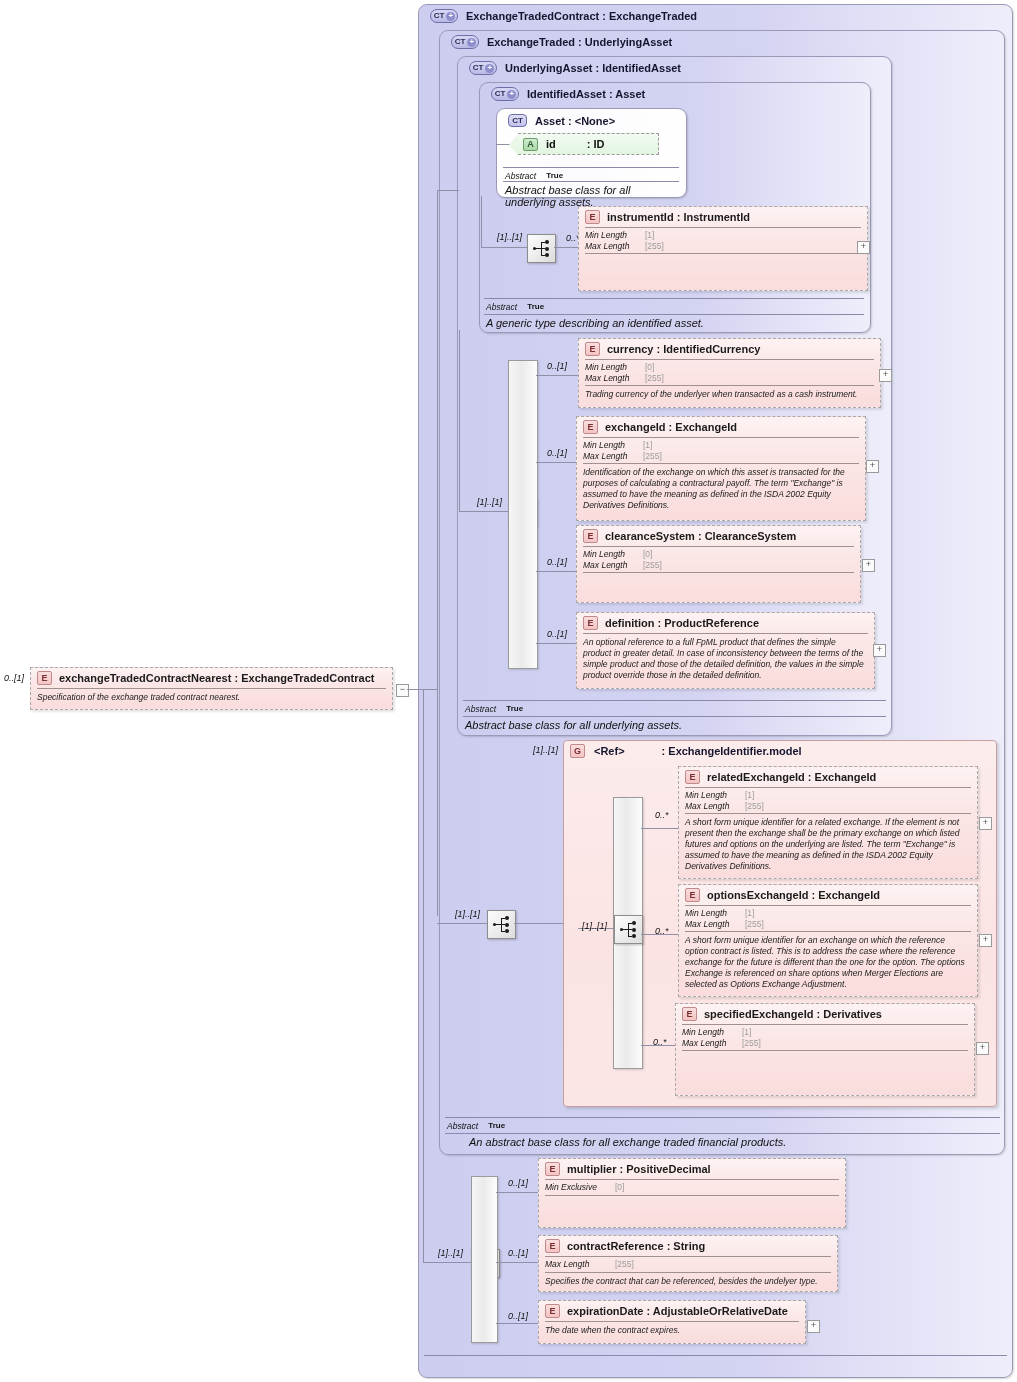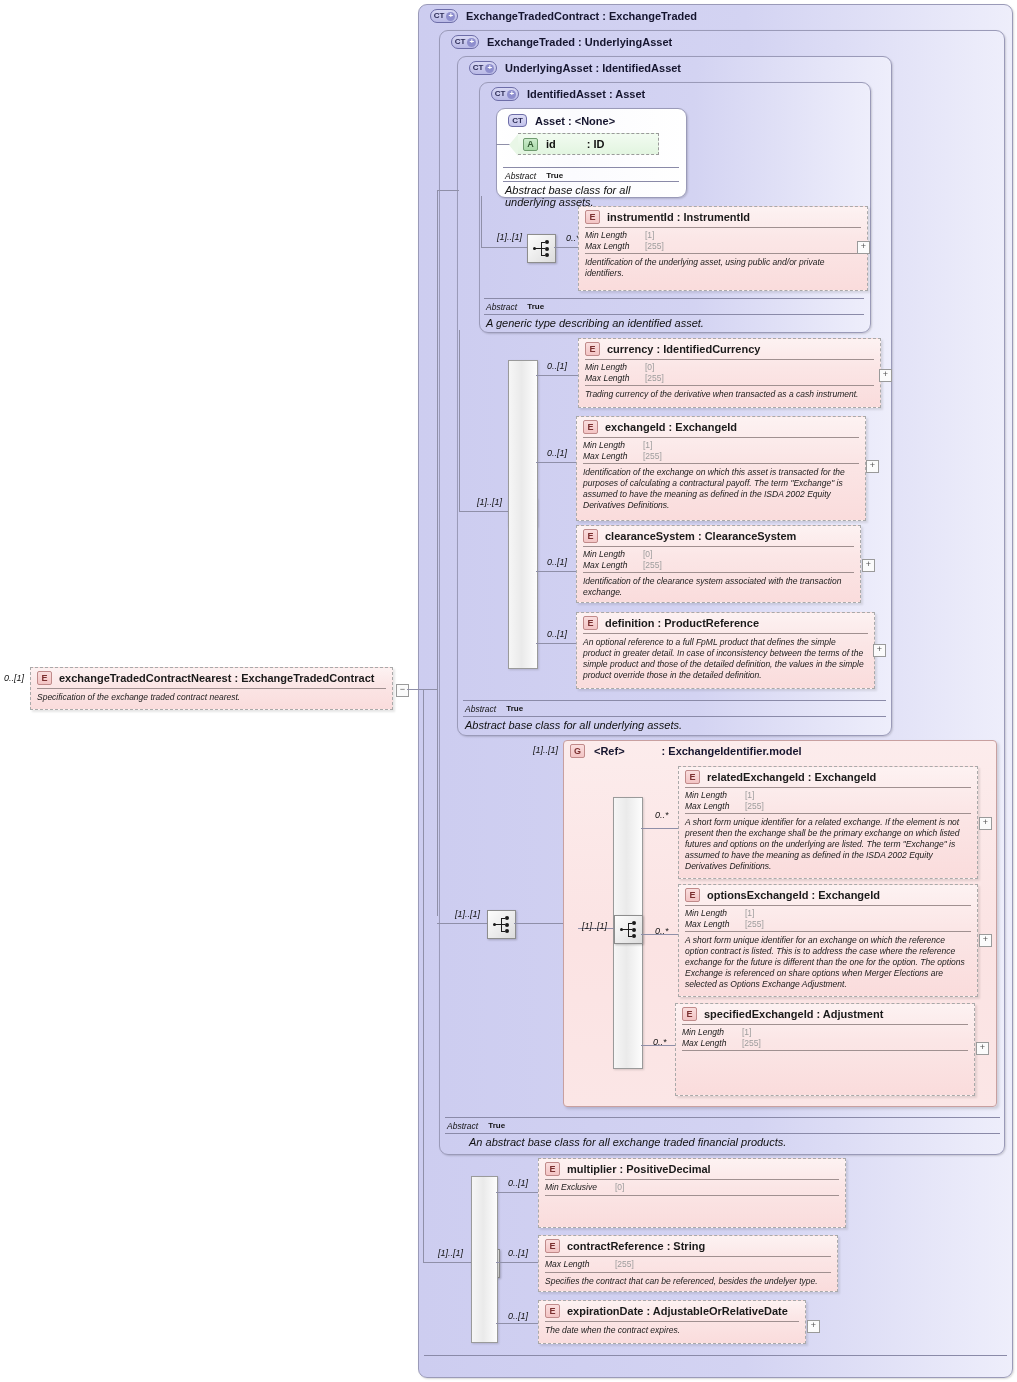--- a/index.html
+++ b/index.html
@@ -230,21 +230,20 @@
       <div class="facet-row">
           <span class="facet-name">Min Length</span>
           <span class="facet-val">[1]</span>
         </div>
       <div class="facet-row">
           <span class="facet-name">Max Length</span>
           <span class="facet-val">[255]</span>
         </div>
     </div>
     <div class="rule"></div>
-    <div class="doc">Identification of the underlying asset, using public and/or private identifiers.</div>
   </div>
   <div class="exp" style="left:857px;top:241px;">+</div>
 
   <div class="abs ln lnv" style="left:459px;top:330px;height:182px;"></div>
   <div class="abs ln lnh" style="left:459px;top:511px;width:49px;"></div>
   <div class="card" style="left:477px;top:497px;">[1]..[1]</div>
   <div class="seq" style="left:508px;top:498px;">
      <i class="d0"></i>
       <span class="bh"></span>
       <span class="bv"></span>
@@ -270,21 +269,21 @@
       <div class="facet-row">
           <span class="facet-name">Min Length</span>
           <span class="facet-val">[0]</span>
         </div>
       <div class="facet-row">
           <span class="facet-name">Max Length</span>
           <span class="facet-val">[255]</span>
         </div>
     </div>
     <div class="rule"></div>
-    <div class="doc">Trading currency of the derivative when transacted as a cash instrument.</div>
+    <div class="doc">Trading currency of the underlyer when transacted as a cash instrument.</div>
   </div>
   <div class="exp" style="left:879px;top:369px;">+</div>
 
   <div class="abs ln lnh" style="left:536px;top:462px;width:40px;"></div>
   <div class="card" style="left:547px;top:448px;">0..[1]</div>
   <div class="abs ebox" style="left:576px;top:416px;width:290px;height:105px;">
     <div class="hdr">
       <span class="badge badge-e">E</span>
       <span>exchangeId : ExchangeId</span>
     </div>
@@ -316,21 +315,20 @@
       <div class="facet-row">
           <span class="facet-name">Min Length</span>
           <span class="facet-val">[0]</span>
         </div>
       <div class="facet-row">
           <span class="facet-name">Max Length</span>
           <span class="facet-val">[255]</span>
         </div>
     </div>
     <div class="rule"></div>
-    <div class="doc">Identification of the clearance system associated with the transaction exchange.</div>
   </div>
   <div class="exp" style="left:862px;top:559px;">+</div>
 
   <div class="abs ln lnh" style="left:536px;top:643px;width:40px;"></div>
   <div class="card" style="left:547px;top:629px;">0..[1]</div>
   <div class="abs ebox" style="left:576px;top:612px;width:299px;height:77px;">
     <div class="hdr">
       <span class="badge badge-e">E</span>
       <span>definition : ProductReference</span>
     </div>
@@ -437,21 +435,21 @@
     <div class="rule"></div>
     <div class="doc">A short form unique identifier for an exchange on which the reference option contract is listed. This is to address the case where the reference exchange for the future is different than the one for the option. The options Exchange is referenced on share options when Merger Elections are selected as Options Exchange Adjustment.</div>
   </div>
   <div class="exp" style="left:979px;top:934px;">+</div>
 
   <div class="abs ln lnh" style="left:641px;top:1045px;width:34px;"></div>
   <div class="card" style="left:653px;top:1037px;">0..*</div>
   <div class="abs ebox" style="left:675px;top:1003px;width:300px;height:93px;">
     <div class="hdr">
       <span class="badge badge-e">E</span>
-      <span>specifiedExchangeId : Adjustment</span>
+      <span>specifiedExchangeId : Derivatives</span>
     </div>
     <div class="rule"></div>
     <div class="facets">
       <div class="facet-row">
           <span class="facet-name">Min Length</span>
           <span class="facet-val">[1]</span>
         </div>
       <div class="facet-row">
           <span class="facet-name">Max Length</span>
           <span class="facet-val">[255]</span>

